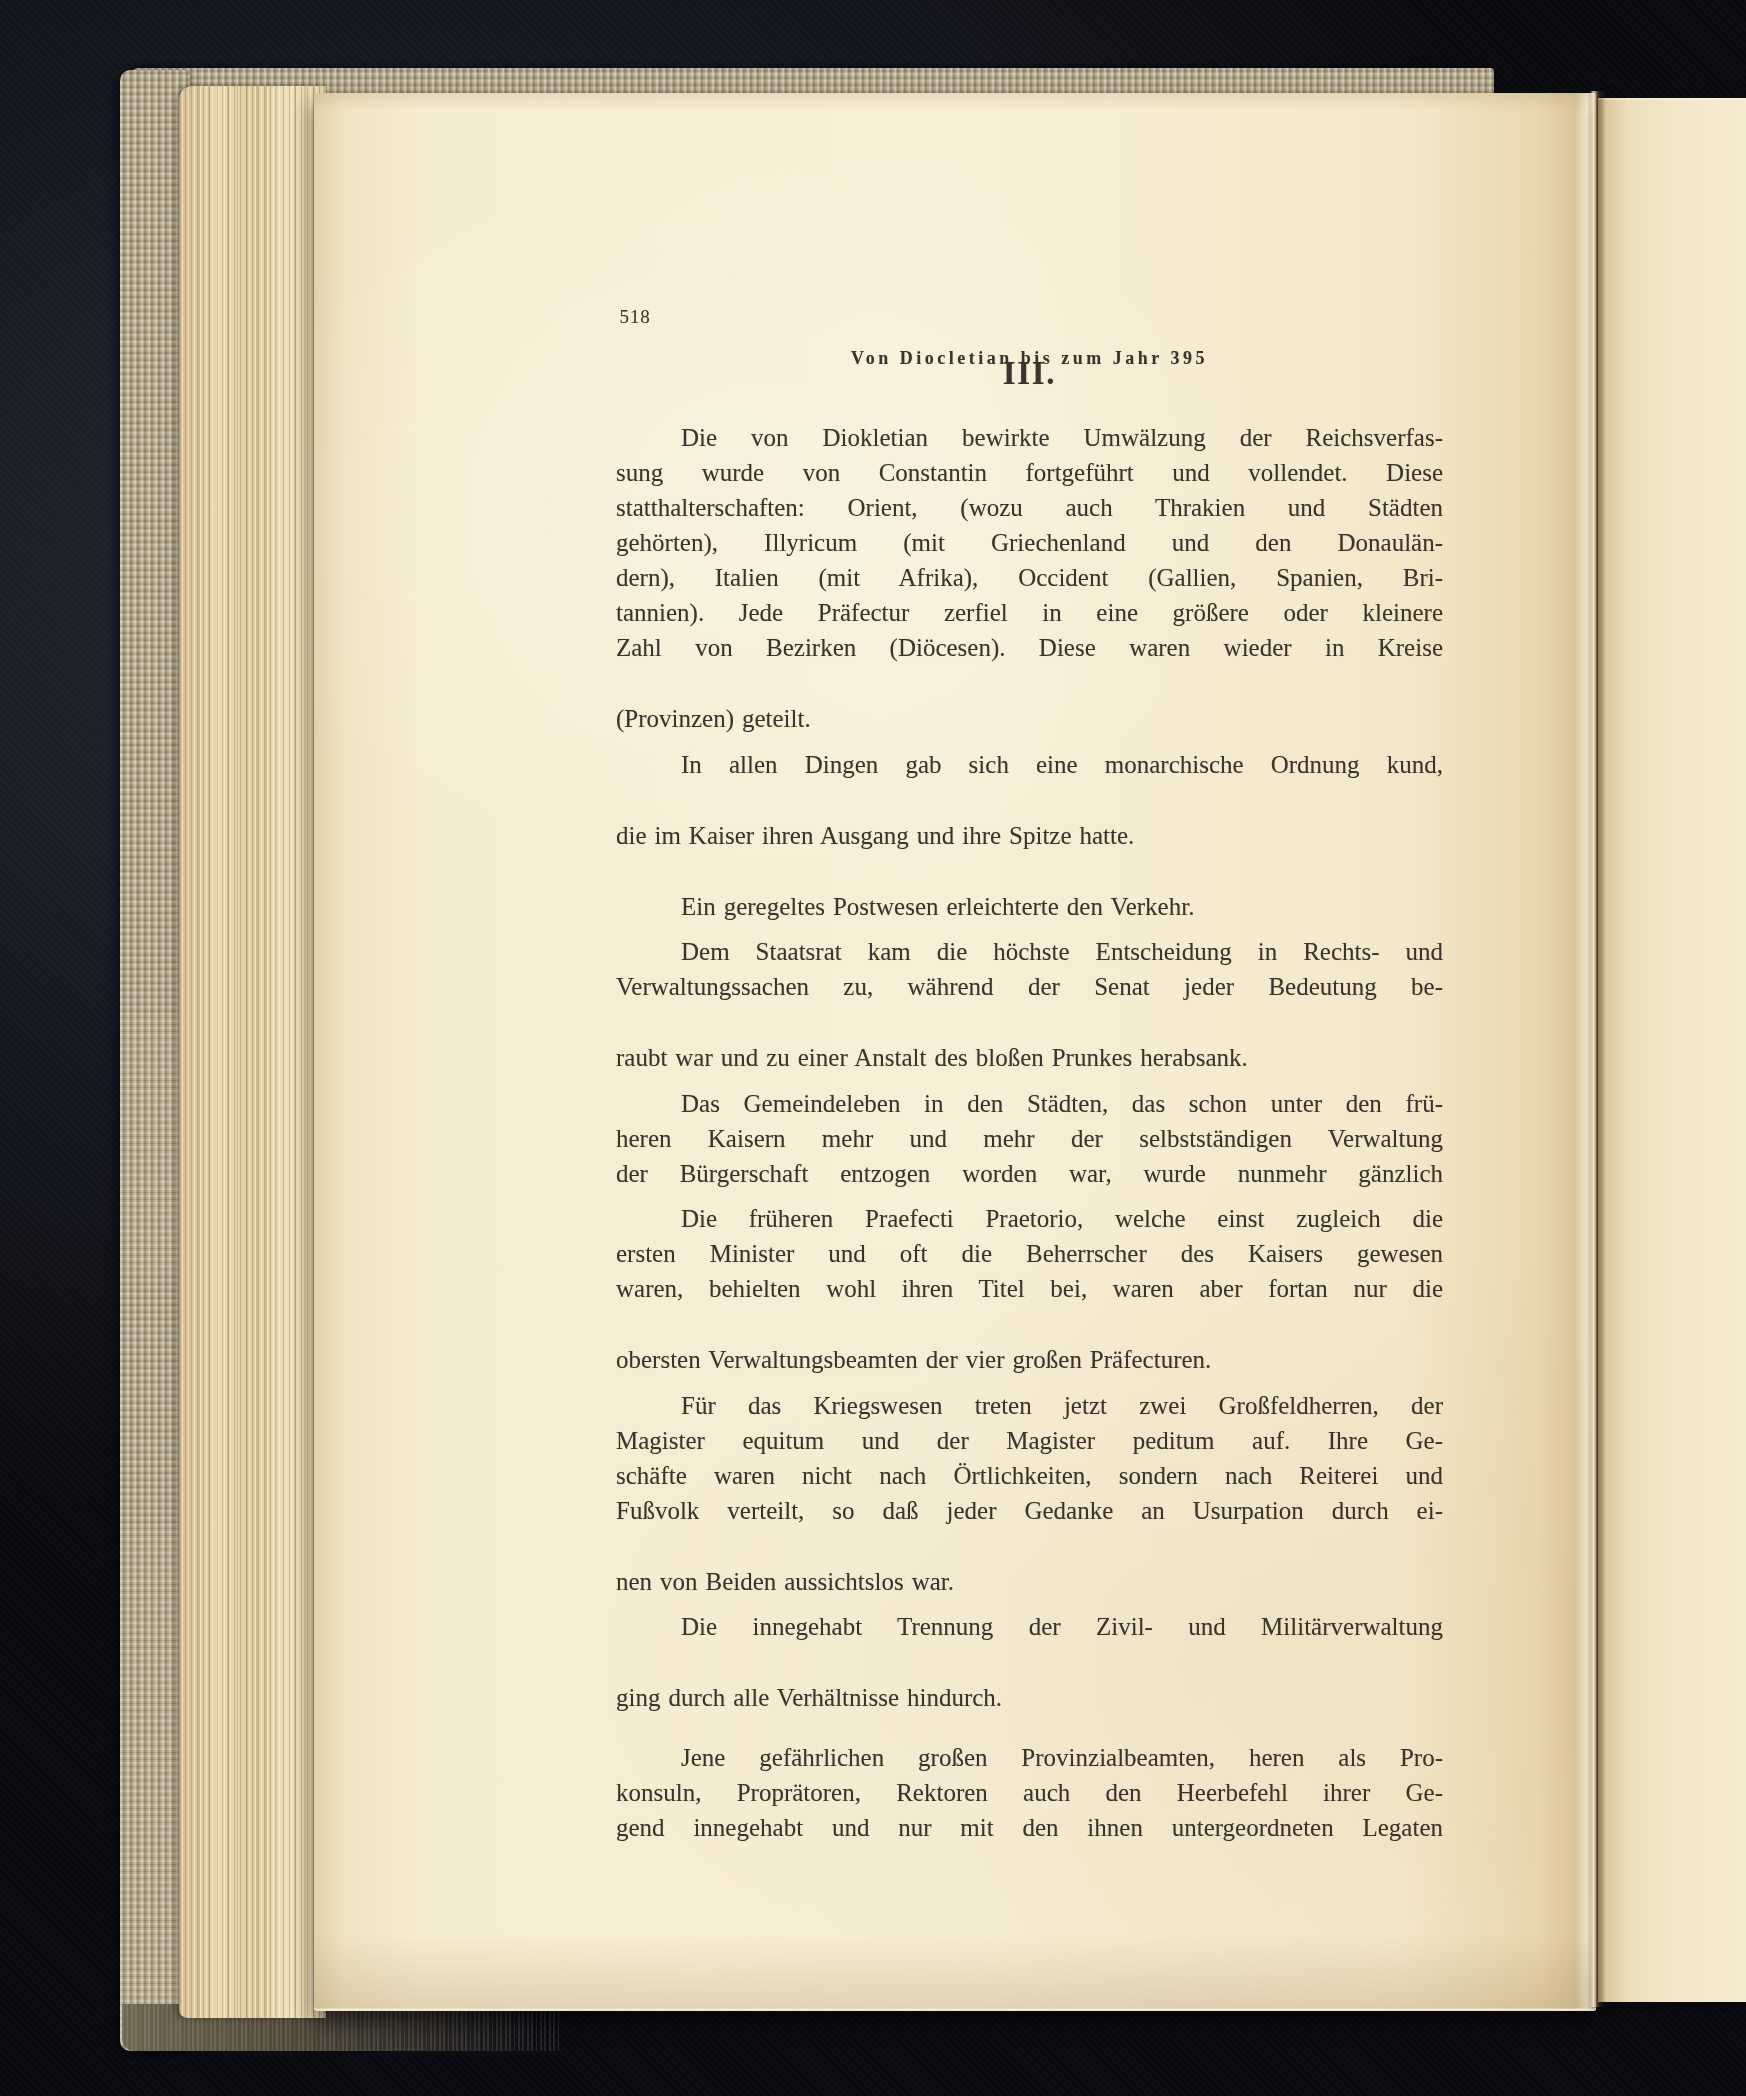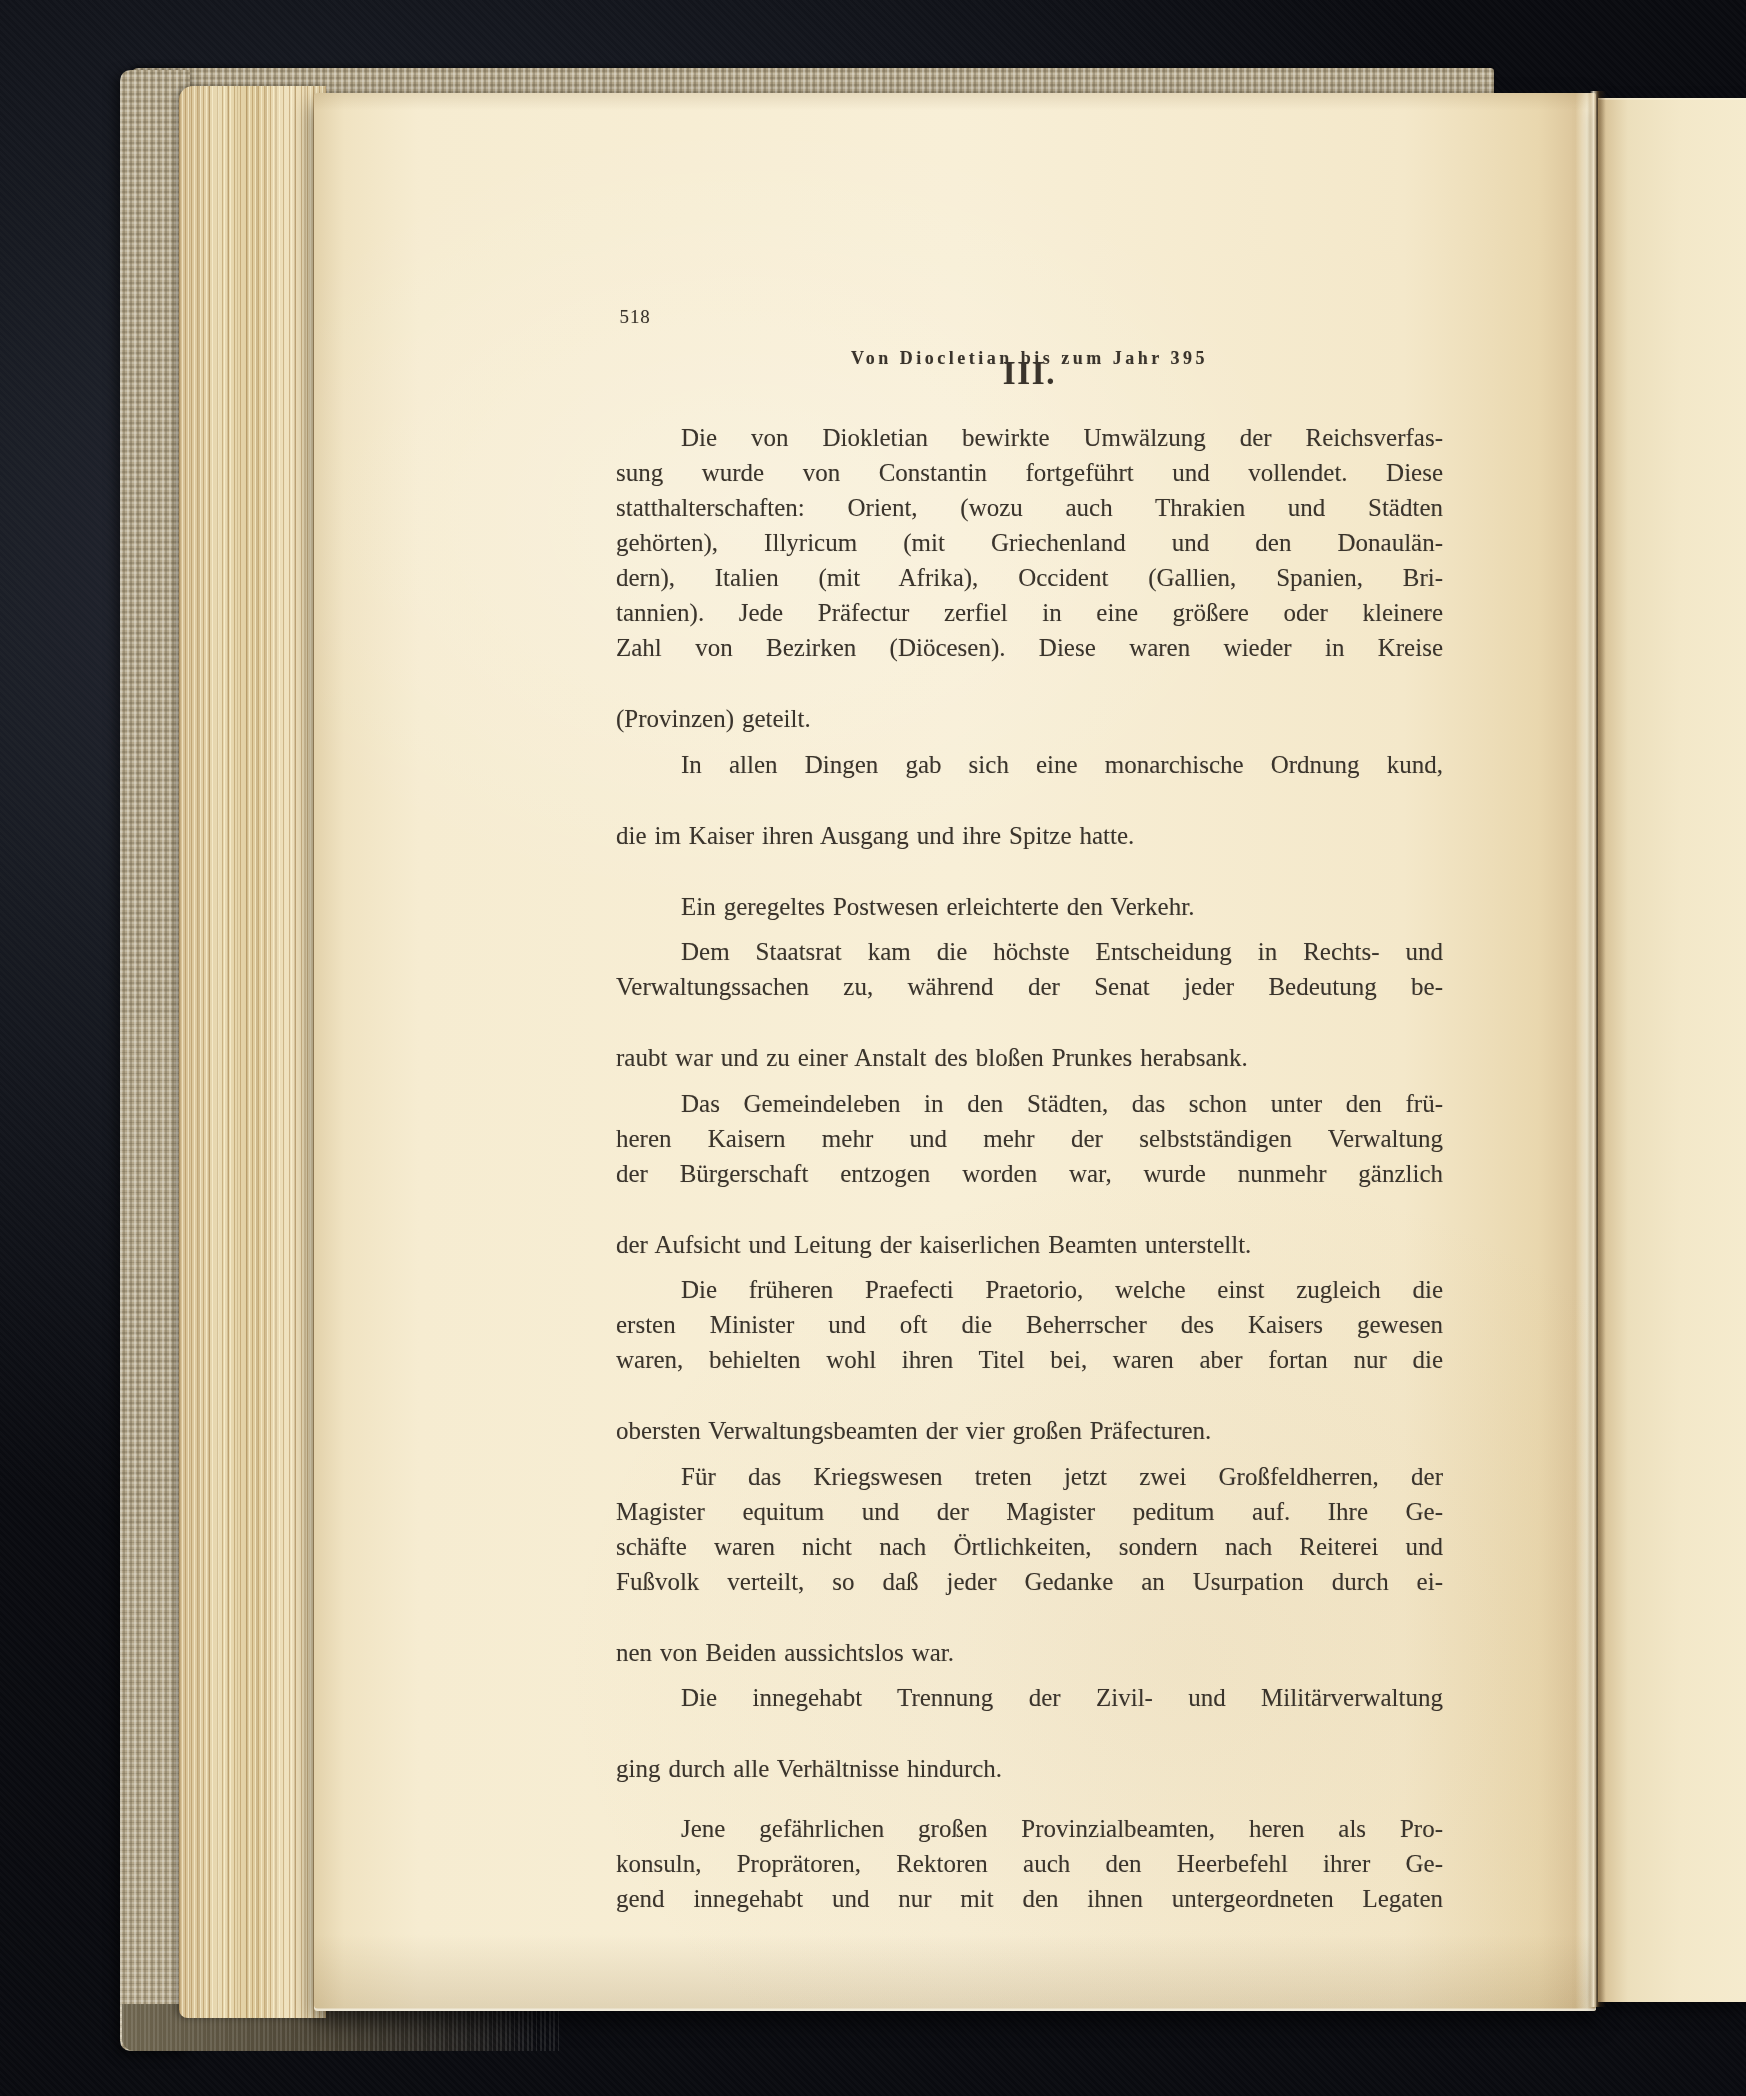--- a/index.html
+++ b/index.html
@@ -153,21 +153,20 @@
         </div>
         <div class="para">
           <div class="line indent">Dem Staatsrat kam die höchste Entscheidung in Rechts- und</div>
           <div class="line">Verwaltungssachen zu, während der Senat jeder Bedeutung be-</div>
           <div class="line last">raubt war und zu einer Anstalt des bloßen Prunkes herabsank.</div>
         </div>
         <div class="para">
           <div class="line indent">Das Gemeindeleben in den Städten, das schon unter den frü-</div>
           <div class="line">heren Kaisern mehr und mehr der selbstständigen Verwaltung</div>
           <div class="line">der Bürgerschaft entzogen worden war, wurde nunmehr gänzlich</div>
-          <div class="line last">der Aufsicht und Leitung der kaiserlichen Beamten unterstellt.</div>
         </div>
         <div class="para">
           <div class="line indent">Die früheren Praefecti Praetorio, welche einst zugleich die</div>
           <div class="line">ersten Minister und oft die Beherrscher des Kaisers gewesen</div>
           <div class="line">waren, behielten wohl ihren Titel bei, waren aber fortan nur die</div>
           <div class="line last">obersten Verwaltungsbeamten der vier großen Präfecturen.</div>
         </div>
         <div class="para">
           <div class="line indent">Für das Kriegswesen treten jetzt zwei Großfeldherren, der</div>
           <div class="line">Magister equitum und der Magister peditum auf.  Ihre Ge-</div>

